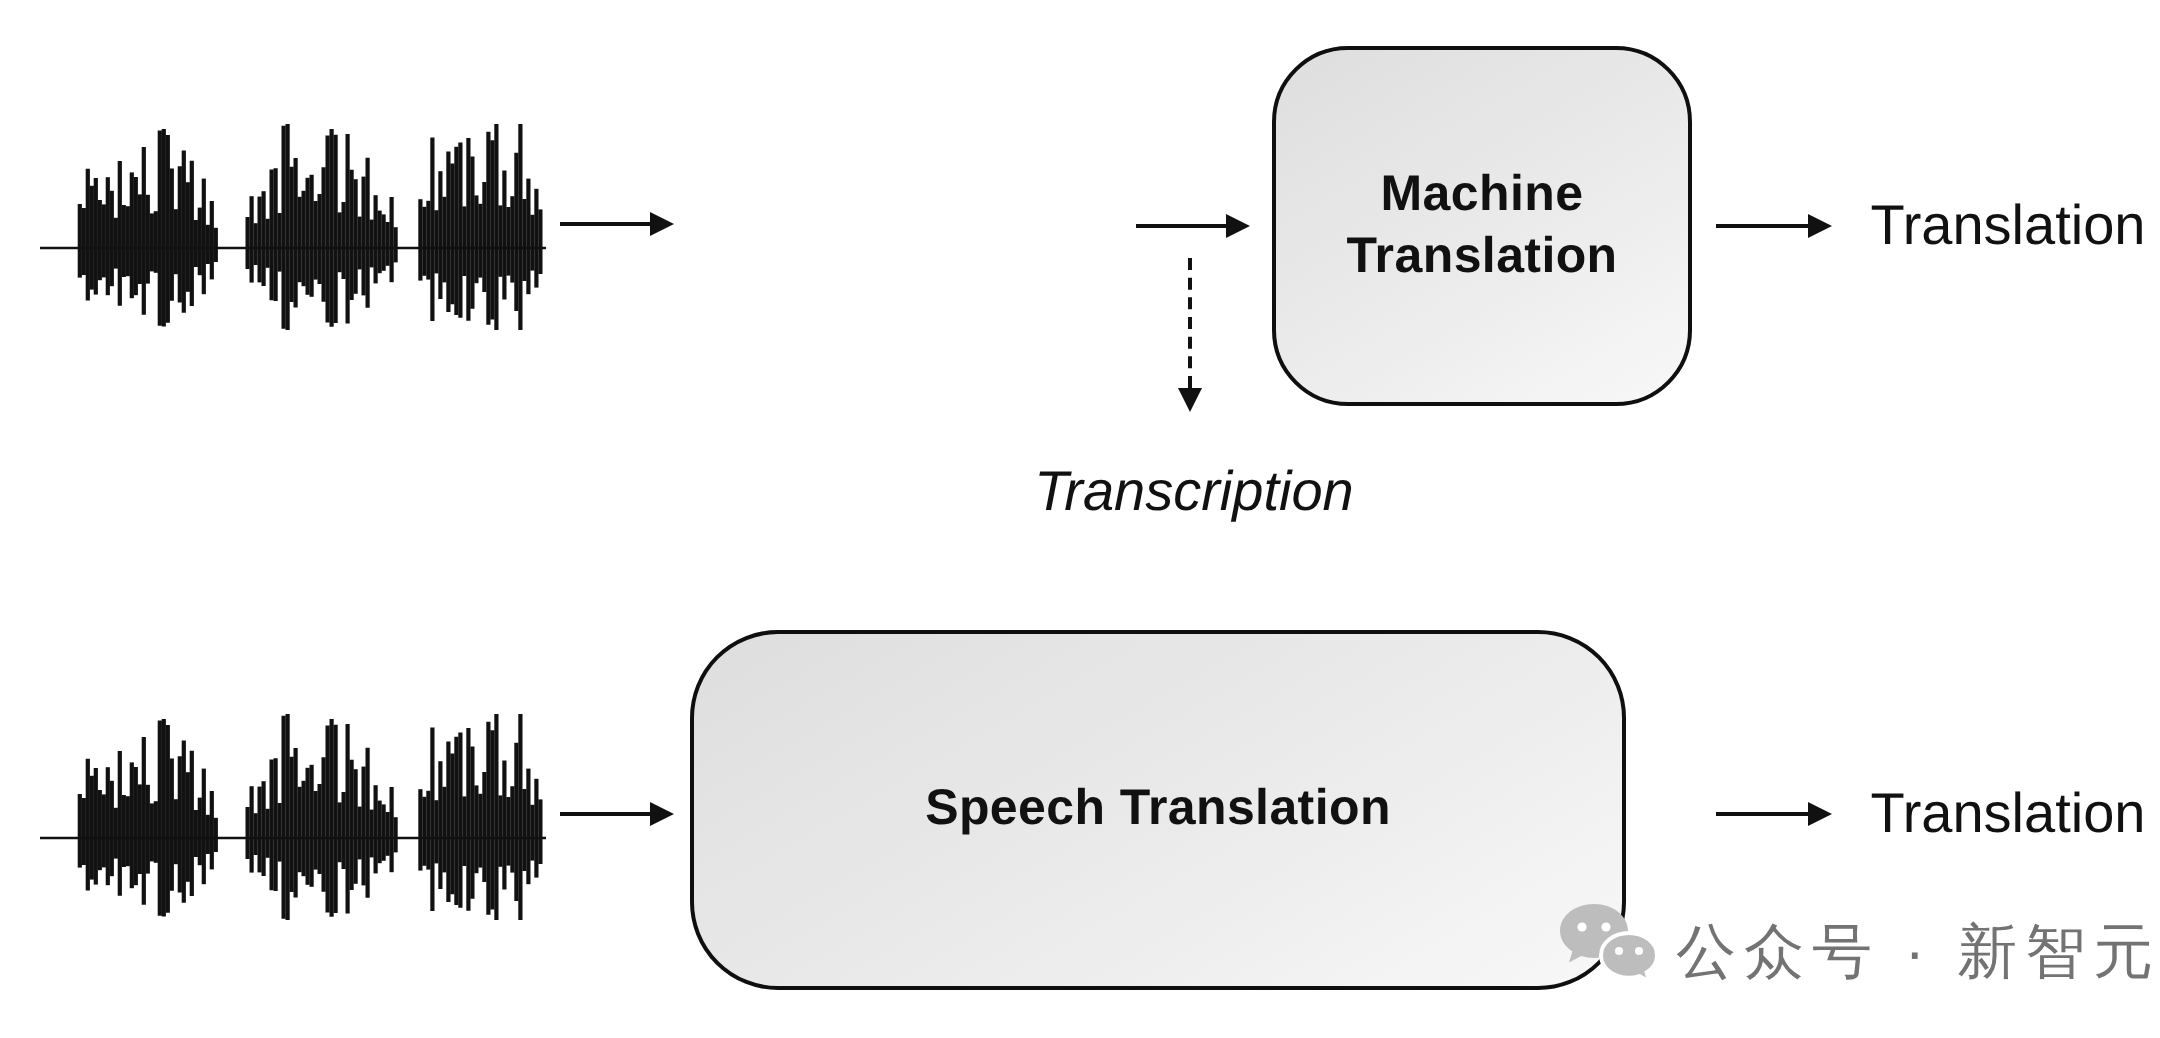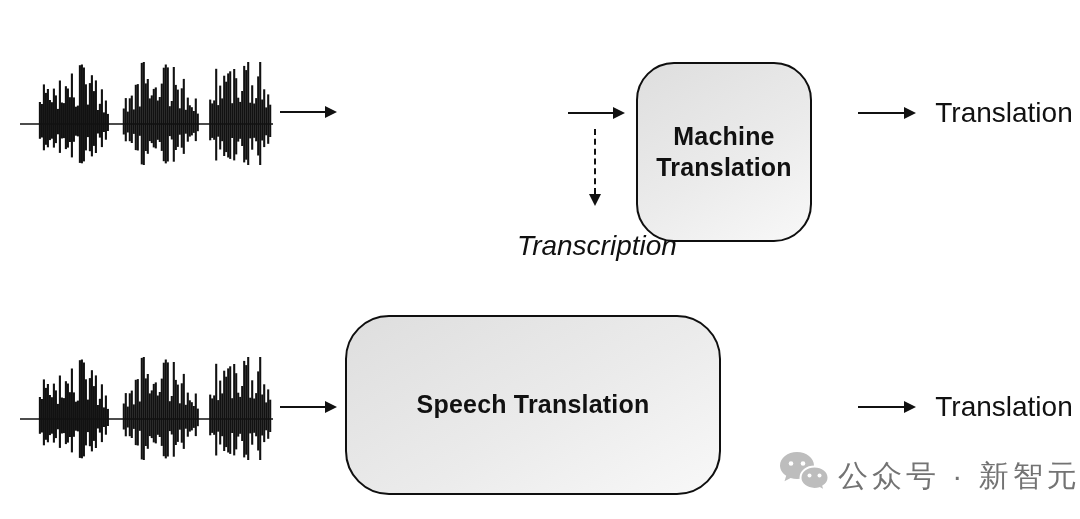--- a/index.html
+++ b/index.html
@@ -25,23 +25,23 @@
     box-sizing:border-box;
   }
   .box .label{
     font-size:25px;
     font-weight:bold;
     line-height:1.26;
     letter-spacing:.2px;
   }
   #box-asr{left:348px;top:22px;width:210px;height:180px;}
   #box-asr .label{width:176px;}
-  #box-mt{left:636px;top:23px;width:176px;height:180px;margin-top:39px;}
+  #box-mt{left:636px;top:23px;width:210px;height:180px;}
   #box-mt .label{width:176px;}
-  #box-st{left:345px;top:315px;width:376px;height:180px;border-radius:44px;}
+  #box-st{left:345px;top:315px;width:468px;height:180px;border-radius:44px;}
 
   
   .h-arrow{
     position:absolute;
     height:0;
     border-top:2.6px solid #111;
   }
   .h-arrow::after{
     content:"";
     position:absolute;

